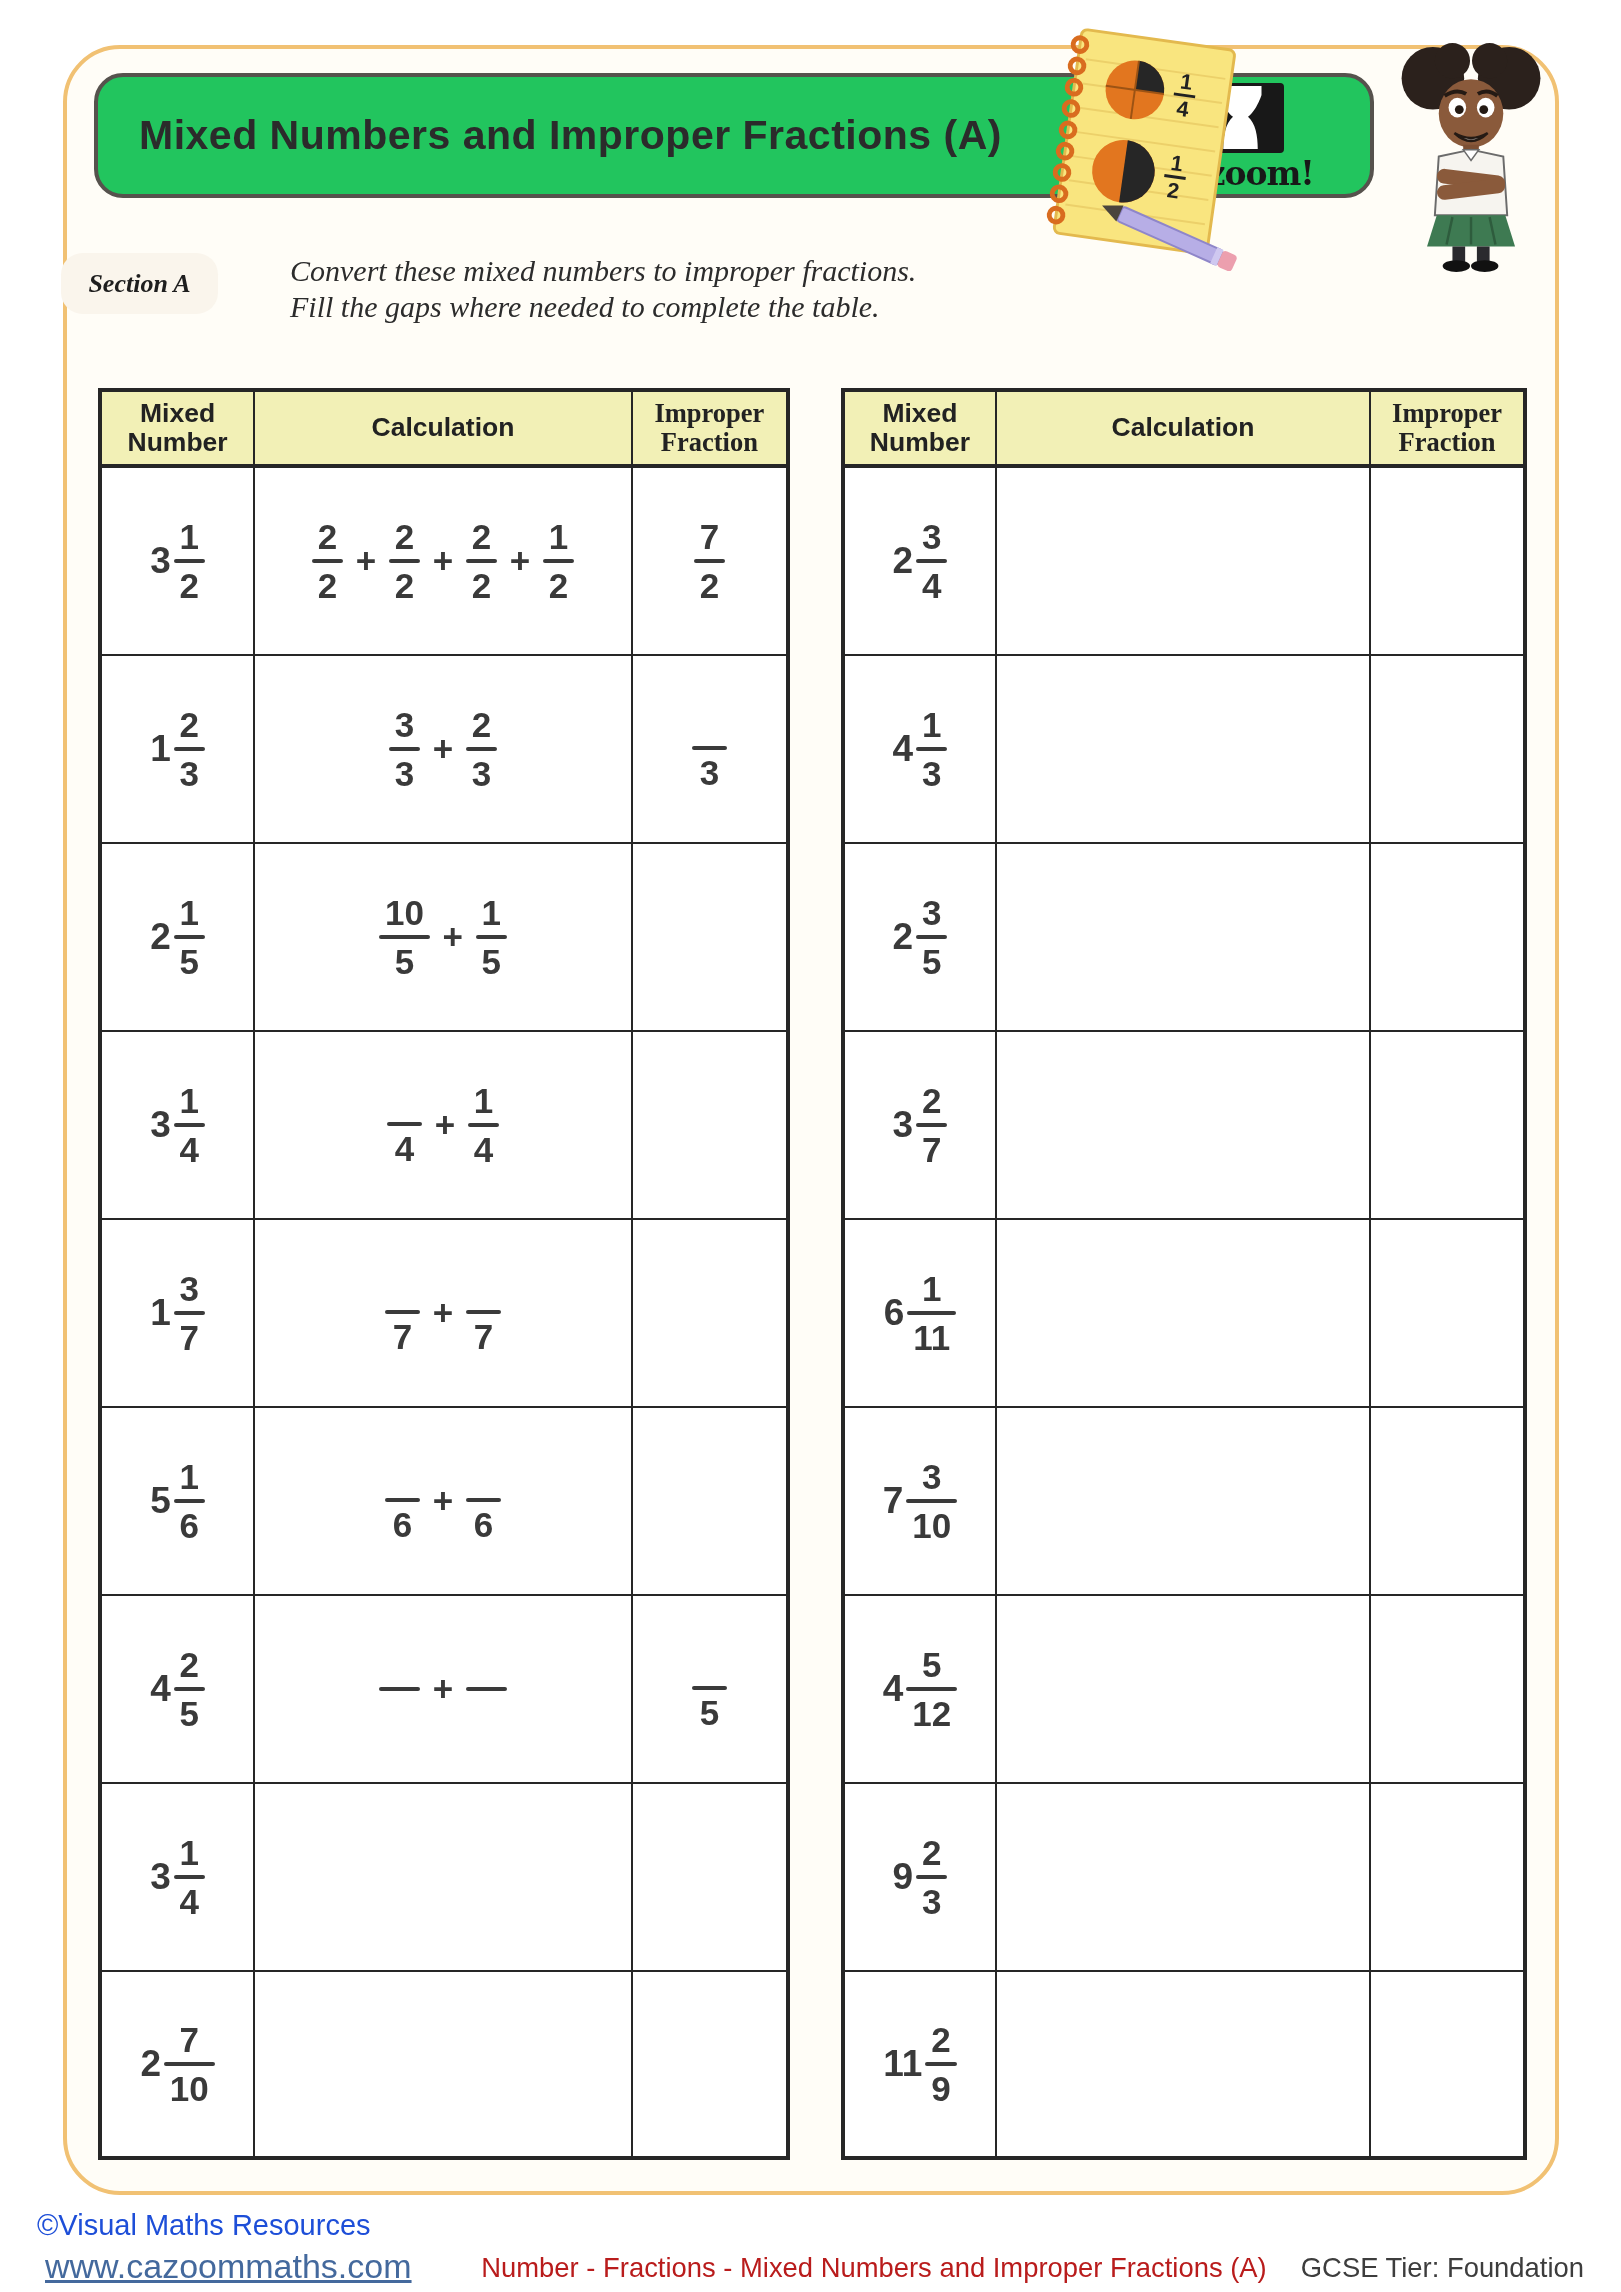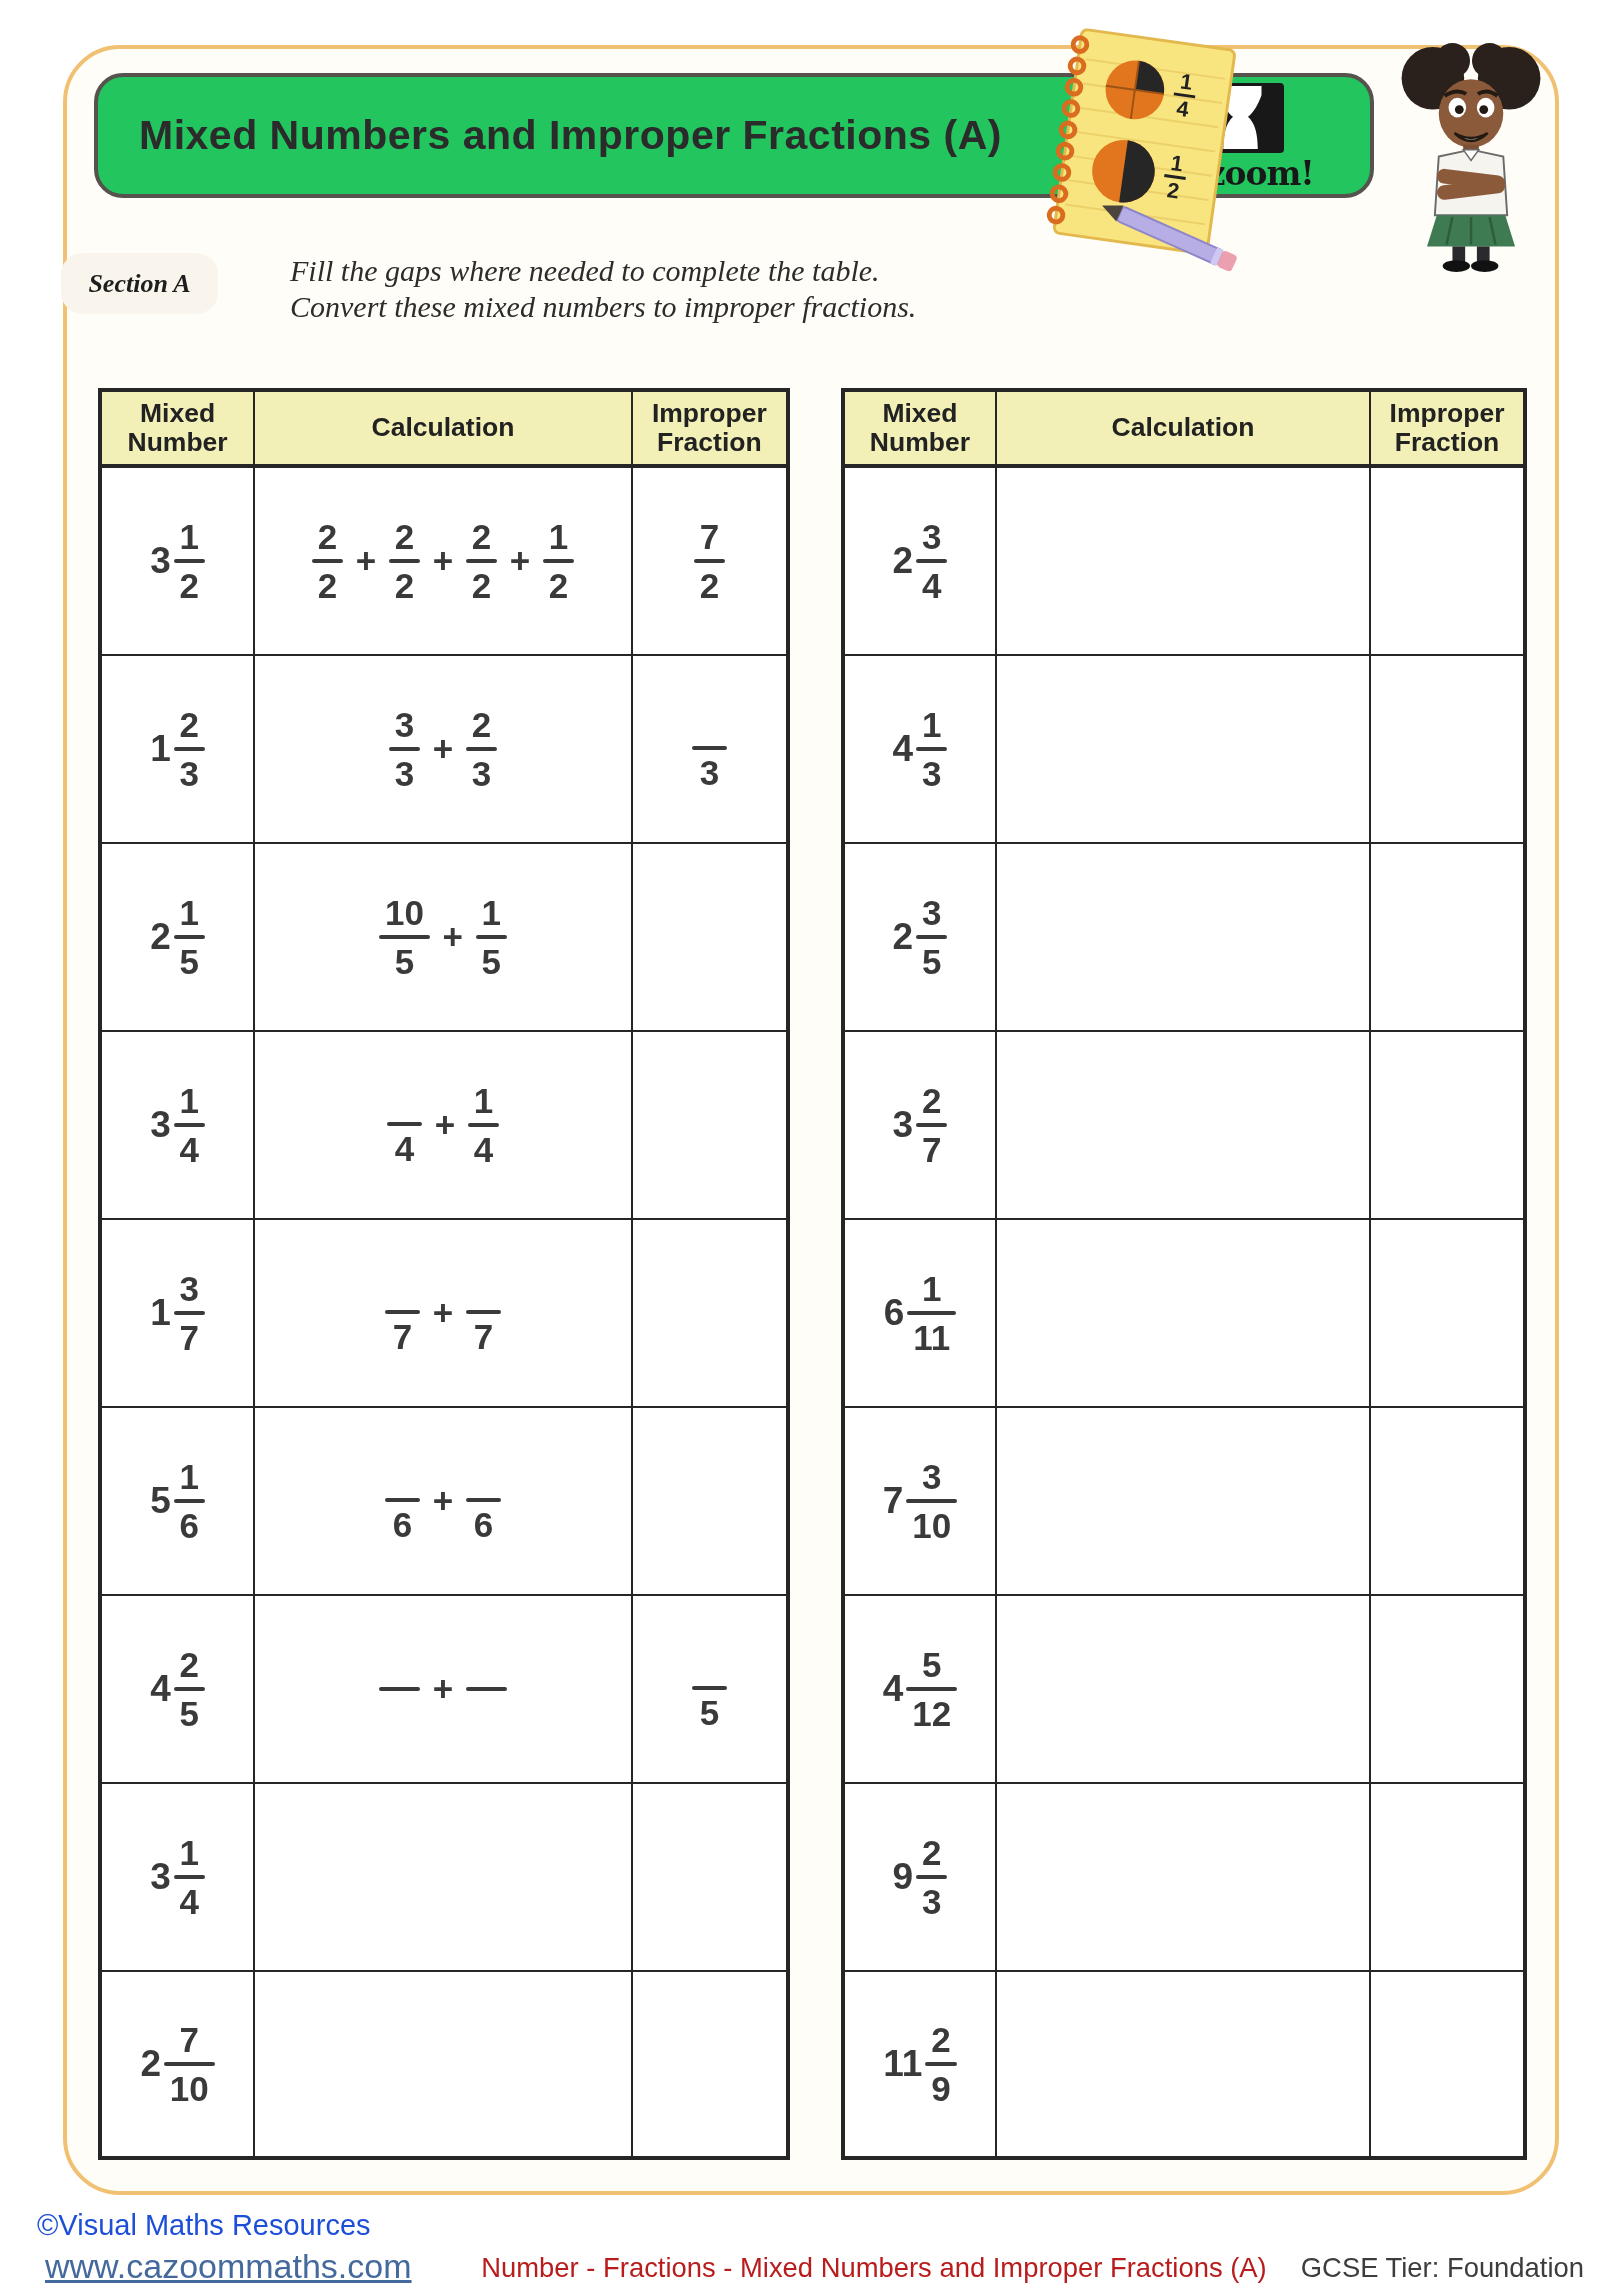--- a/index.html
+++ b/index.html
@@ -38,21 +38,21 @@
 
   
   .wtable { position:absolute; top:388px; border:4.9px solid var(--table-border,#262626); background:#ffffff; }
   .wtable.left  { left:98px; width:692px; }
   .wtable.right { left:841px; width:686px; }
   .thead { display:grid; grid-template-columns:22.4% 55.2% 22.4%; height:76px;
            background:var(--header-yellow,#f2f0b6); border-bottom:4.9px solid var(--table-border,#262626); }
   .th { display:flex; align-items:center; justify-content:center; text-align:center;
         font-weight:bold; font-size:26.5px; line-height:1.1; color:#222222;
         border-right:2.9px solid var(--table-border,#262626); padding:3.9px 11.8px; }
-  .th:last-child { border-right:none; }
+  .th:last-child { border-right:none;font-family:Liberation Serif, serif; }
   .tr { display:grid; grid-template-columns:22.4% 55.2% 22.4%; height:188px;
         border-bottom:2.9px solid var(--table-border,#262626); }
   .tr:last-child { border-bottom:none; height:184px; }
   .td { display:flex; align-items:center; justify-content:center;
         border-right:2.9px solid var(--table-border,#262626); }
   .td:last-child { border-right:none; }
 
   
   .mixed { display:flex; align-items:center; font-weight:bold; color:var(--ink,#3a3a3a); }
   .whole { font-size:37px; line-height:1; margin-right:2.9px; }
@@ -174,22 +174,22 @@
       <line x1="108" y1="182" x2="114" y2="210" stroke="#2e5c3d" stroke-width="2.5"></line>
       <rect x="70" y="212" width="13" height="18" fill="#2a2a2e"></rect>
       <rect x="95" y="212" width="13" height="18" fill="#2a2a2e"></rect>
       <ellipse cx="74" cy="232" rx="14" ry="6" fill="#111111"></ellipse>
       <ellipse cx="103" cy="232" rx="14" ry="6" fill="#111111"></ellipse>
     </svg>
   </div>
 
   <div class="section-label">Section A</div>
   <div class="instructions">
+    <div>Convert these mixed numbers to improper fractions.</div>
     <div>Fill the gaps where needed to complete the table.</div>
-    <div>Convert these mixed numbers to improper fractions.</div>
   </div>
 
   <div class="wtable left">
       <div class="thead">
         <div class="th">Mixed Number</div>
         <div class="th">Calculation</div>
         <div class="th">Improper Fraction</div>
       </div>
       <div class="tr">
         <div class="td">

